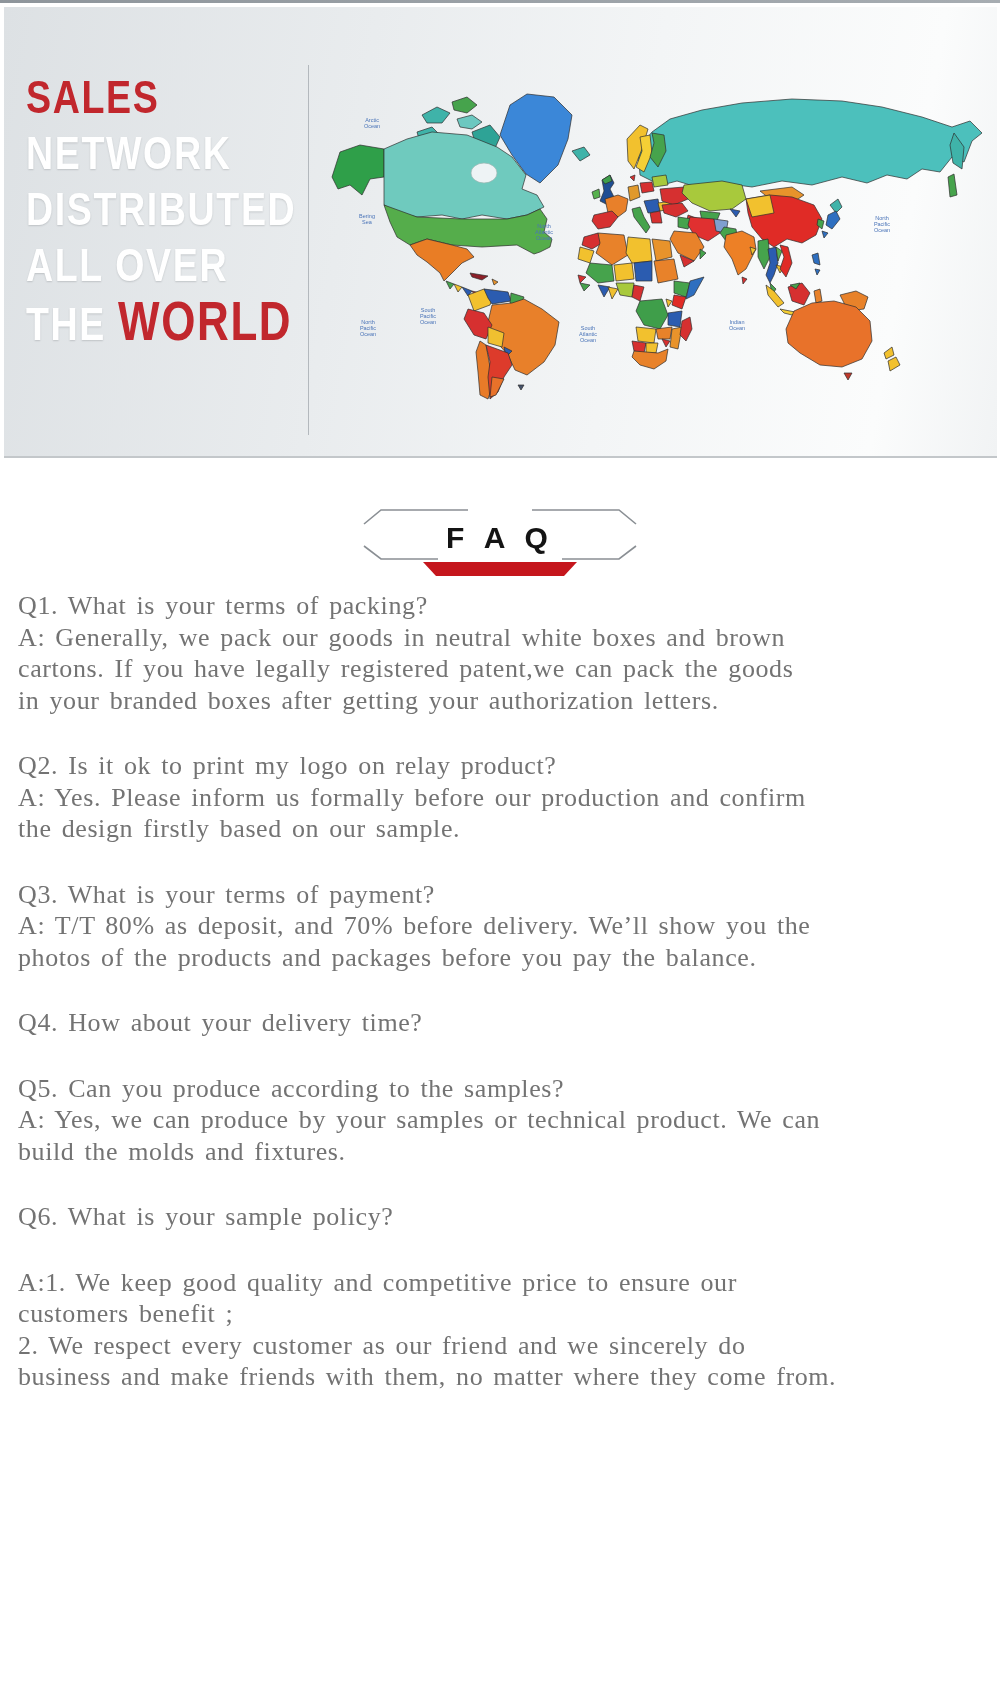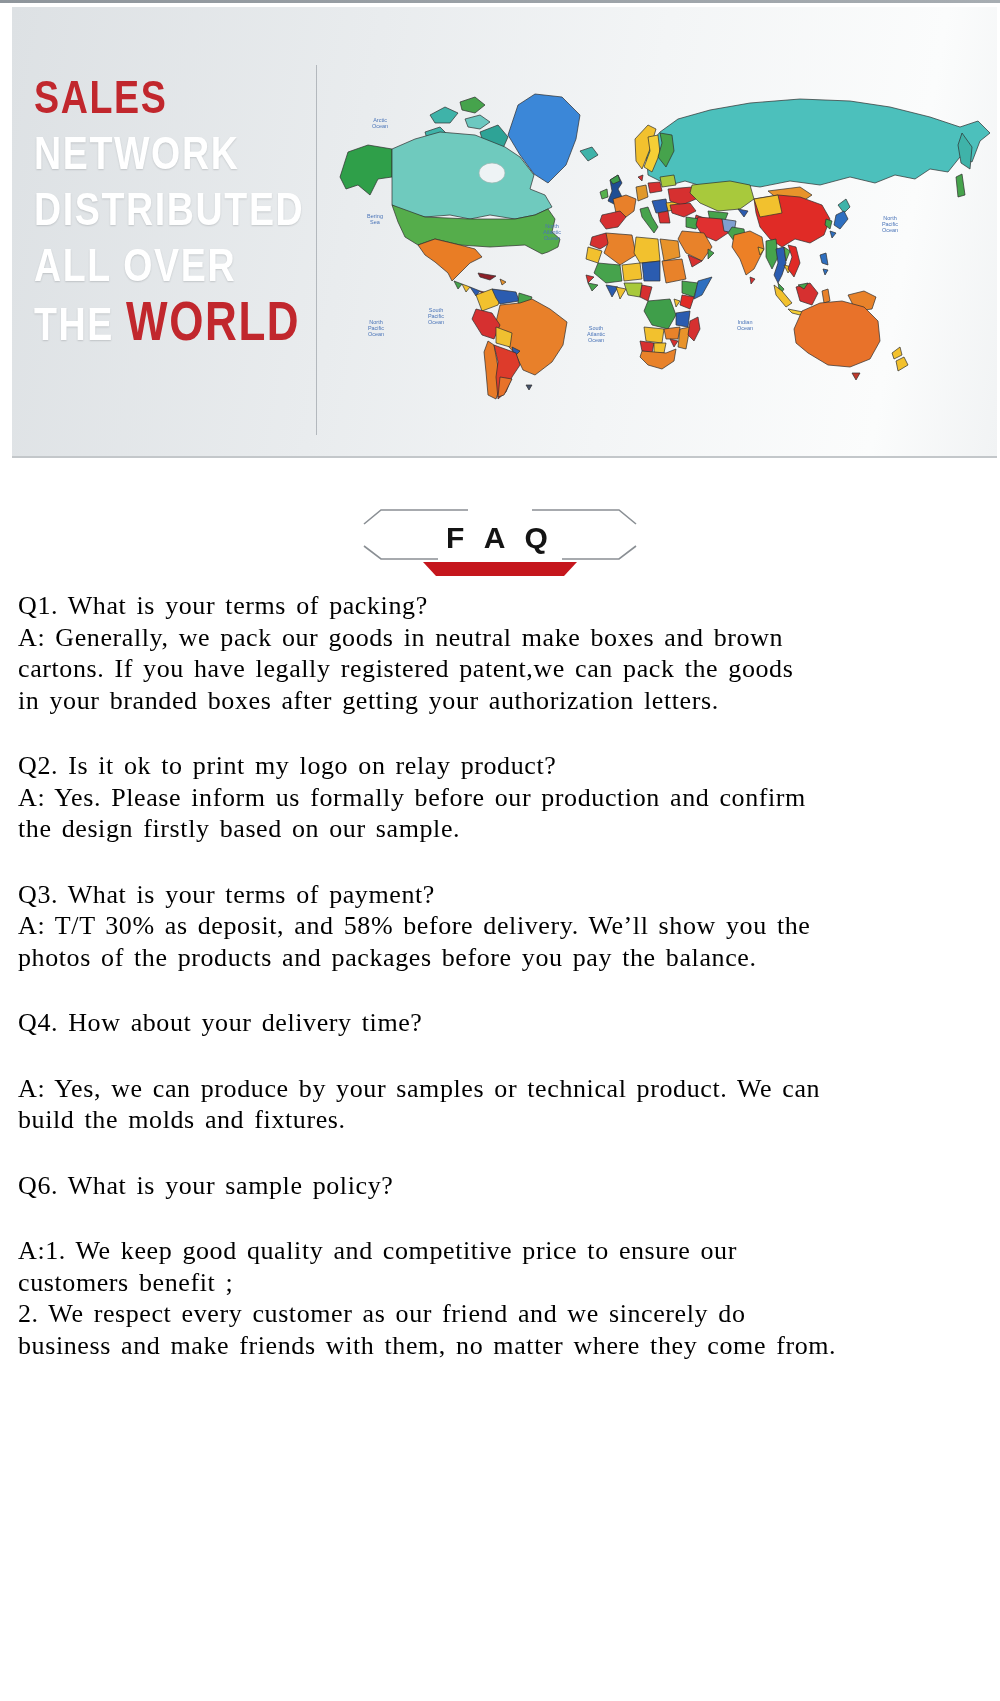--- a/index.html
+++ b/index.html
@@ -3,21 +3,21 @@
 <meta charset="utf-8">
 <style>
   html,body{margin:0;padding:0;}
   body{
     width:1000px;height:1701px;margin:0 auto;background:#ffffff;
     font-family:"Liberation Serif", serif;color:#141414;overflow:hidden;position:relative;
   }
   .top-rule{height:3px;background:linear-gradient(to right,#8e959b,#a7adb2);width:100%;}
   
   .banner{
-    position:relative;margin:4px 3px 0 12px;height:449px;
+    position:relative;margin:4px 3px 0 4px;height:449px;
     background:linear-gradient(100deg,#dde1e4 0%,#e9ecee 35%,#f3f5f6 62%,#fbfcfc 88%,#f1f3f4 100%);
     border-bottom:2px solid #c3c7ca;overflow:hidden;
   }
   .headline{position:absolute;left:22px;top:62px;transform:scaleX(.80);transform-origin:left top;}
   .headline .hl{
     font-family:"Liberation Sans",sans-serif;font-weight:700;font-size:47px;line-height:56px;
     letter-spacing:2px;color:#ffffff;text-shadow:0 1px 2px rgba(40,45,50,.18);white-space:nowrap;
   }
   .headline .hl.red{color:#c1272d;text-shadow:none;}
   .headline .world{color:#c1272d;font-size:55px;text-shadow:none;}
@@ -27,21 +27,21 @@
     position:absolute;font-family:"Liberation Sans",sans-serif;font-size:5.5px;line-height:6px;
     color:#4a74b8;text-align:center;white-space:pre-line;transform:translateX(-50%);letter-spacing:0;
   }
   
   .emblem-wrap{margin:44px auto 0;width:300px;height:80px;}
   
   .faq-body{margin:8px 18px 0 18px;}
   .faq-item{margin:0 0 34px 0;}
   .faq-q,.faq-a{
     font-family:"Liberation Serif",serif;font-size:26px;line-height:31.5px;
-    letter-spacing:.6px;word-spacing:3px;color:#000000;
+    letter-spacing:.6px;word-spacing:3px;color:#737373;
   }
   .faq-a{white-space:pre-line;}
 </style>
 </head>
 <body>
 
 <div class="top-rule"></div>
 
 <div class="banner">
   <div class="headline">
@@ -235,38 +235,39 @@
       <path d="M212,57 L269,57 L286,44"></path>
     </g>
     <polygon points="73,60 227,60 214,74 86,74" fill="#c5161d" stroke="none"></polygon>
     <text x="150" y="46" text-anchor="middle" font-family="Liberation Sans, sans-serif" font-size="30" font-weight="700" letter-spacing="6" fill="#141414">F A Q</text>
   </svg>
 </div>
 
 <div class="faq-body">
   <div class="faq-item">
     <div class="faq-q">Q1. What is your terms of packing?</div>
-    <div class="faq-a">A: Generally, we pack our goods in neutral make boxes and brown
+    <div class="faq-a">A: Generally, we pack our goods in neutral white boxes and brown
 cartons. If you have legally registered patent,we can pack the goods
 in your branded boxes after getting your authorization letters.</div>
   </div>
   <div class="faq-item">
     <div class="faq-q">Q2. Is it ok to print my logo on relay product?</div>
     <div class="faq-a">A: Yes. Please inform us formally before our production and confirm
 the design firstly based on our sample.</div>
   </div>
   <div class="faq-item">
     <div class="faq-q">Q3. What is your terms of payment?</div>
-    <div class="faq-a">A: T/T 30% as deposit, and 58% before delivery. We’ll show you the
+    <div class="faq-a">A: T/T 80% as deposit, and 70% before delivery. We’ll show you the
 photos of the products and packages  before you pay the balance.</div>
   </div>
   <div class="faq-item">
     <div class="faq-q">Q4. How about your delivery time?</div>
   </div>
   <div class="faq-item">
+    <div class="faq-q">Q5. Can you produce according to the samples?</div>
     <div class="faq-a">A: Yes, we can produce by your samples or technical product. We can
 build the molds and fixtures.</div>
   </div>
   <div class="faq-item">
     <div class="faq-q">Q6. What is your sample policy?</div>
   </div>
   <div class="faq-item">
   </div>
   <div class="faq-item">
     <div class="faq-a">A:1. We keep good quality and competitive price to ensure our

